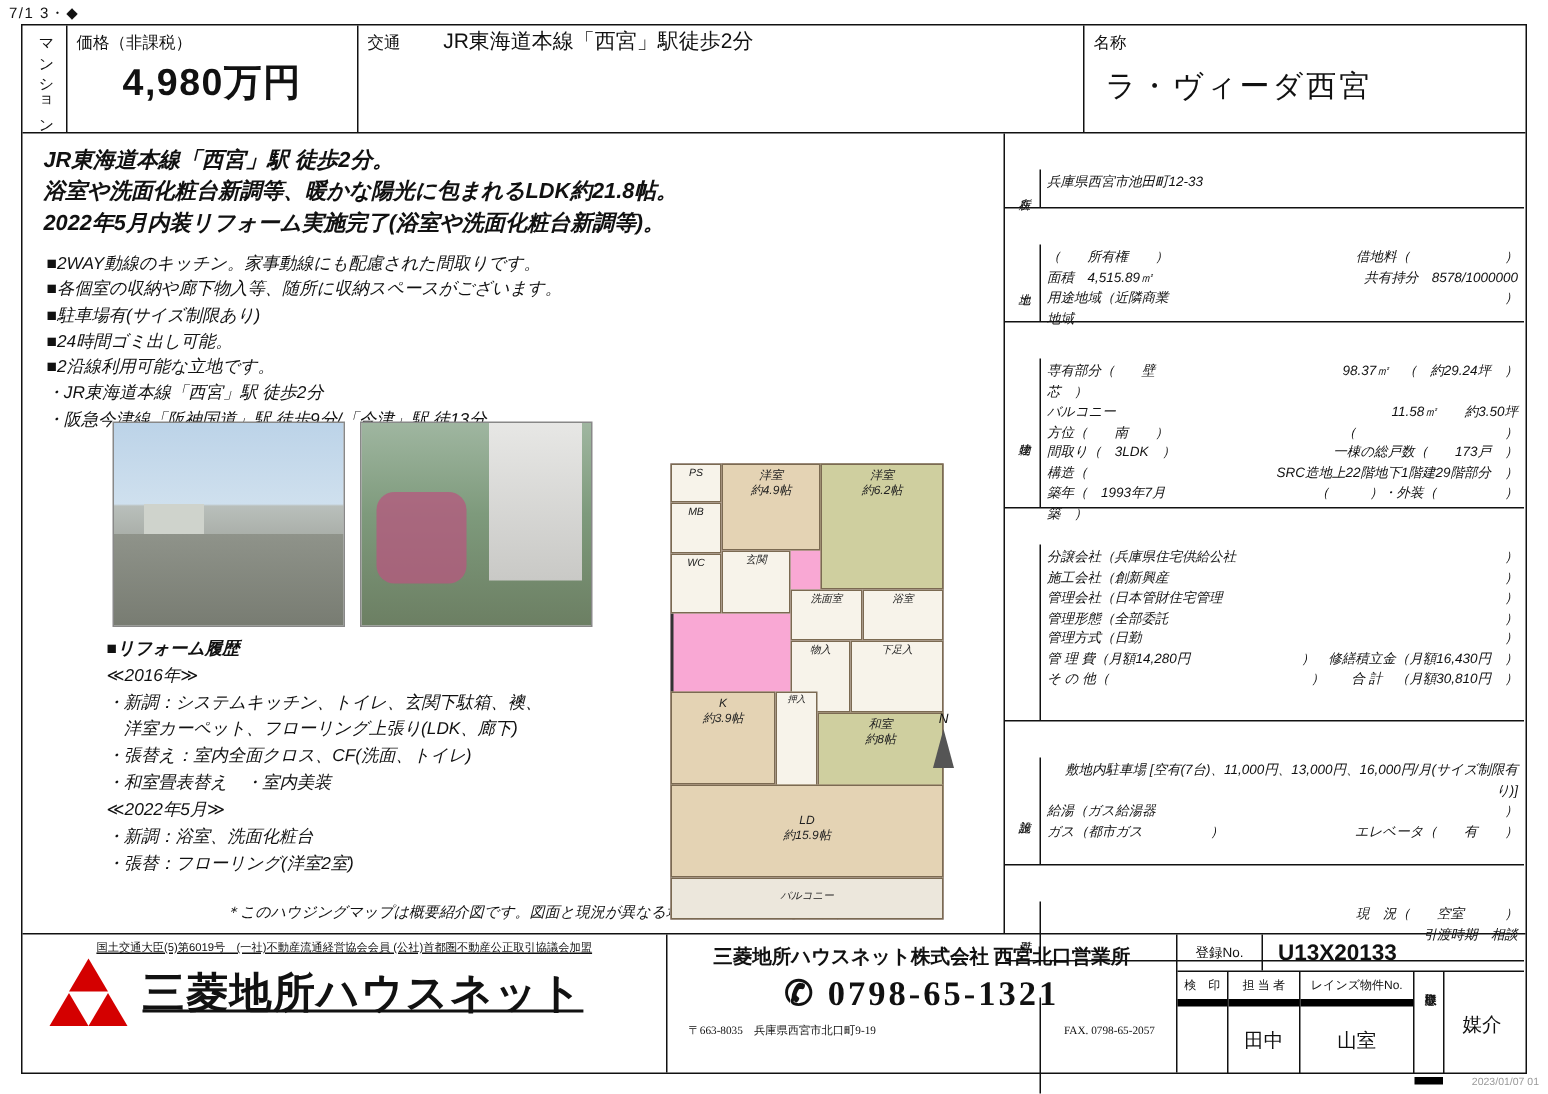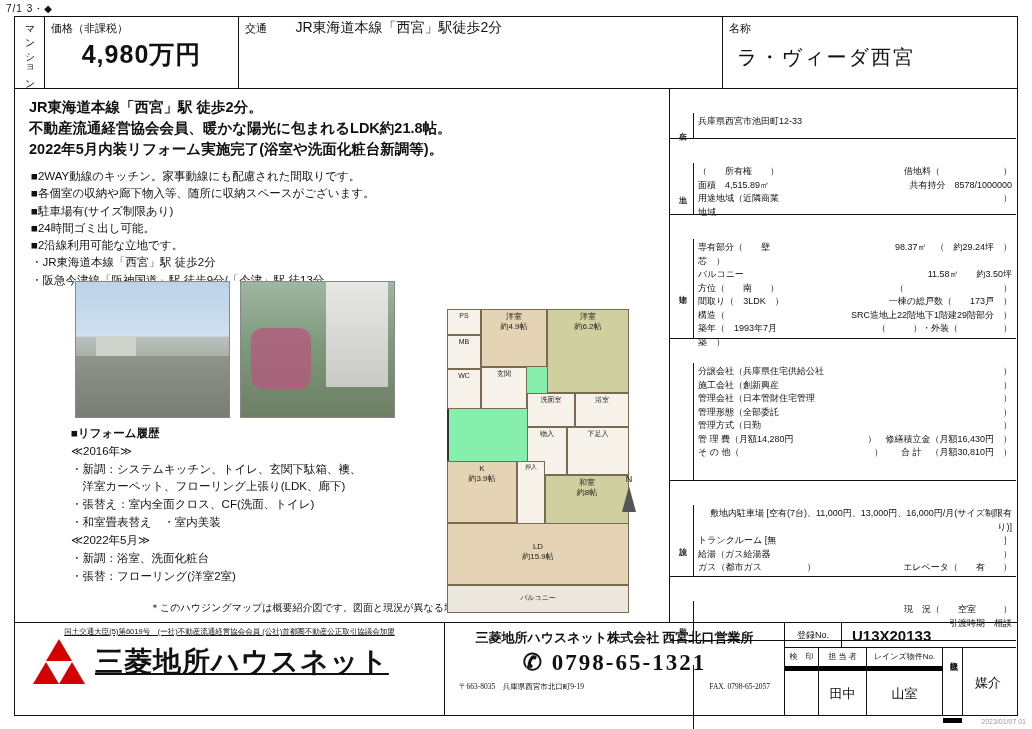--- a/index.html
+++ b/index.html
@@ -13,40 +13,40 @@
   .hdr .c1{position:absolute;left:0;top:0;width:30px;height:100%;border-right:1px solid #111;box-sizing:border-box;display:flex;align-items:center;justify-content:center;}
   .vert{writing-mode:vertical-rl;font-size:10px;letter-spacing:2px;}
   .hdr .c2{position:absolute;left:30px;top:0;width:194px;height:100%;border-right:1px solid #111;box-sizing:border-box;}
   .hdr .c3{position:absolute;left:224px;top:0;width:484px;height:100%;border-right:1px solid #111;box-sizing:border-box;}
   .hdr .c4{position:absolute;left:708px;top:0;width:293px;height:100%;box-sizing:border-box;}
   .lbl-sm{font-size:11px;padding:4px 6px 0 6px;display:block;}
   .price{font-size:25px;font-weight:bold;text-align:center;margin-top:2px;letter-spacing:1px;}
   .name-val{font-size:20px;font-weight:normal;padding:8px 0 0 14px;letter-spacing:2px;}
 
   
-  .body{position:absolute;left:0;top:72px;width:100%;height:533px;}
+  .body{position:absolute;left:0;top:72px;width:100%;height:533px;font-style:italic;}
   .left{position:absolute;left:0;top:0;width:655px;height:100%;border-right:1.5px solid #111;box-sizing:border-box;}
   .right{position:absolute;left:655px;top:0;width:346px;height:100%;box-sizing:border-box;}
 
   .headline{padding:8px 0 0 14px;font-size:14.5px;line-height:1.45;font-weight:bold;}
   .bullets{padding:8px 0 0 16px;font-size:11.5px;line-height:1.5;}
   .photos{position:absolute;left:60px;top:192px;width:320px;height:135px;display:flex;gap:10px;}
   .ph{width:155px;height:135px;border:1px solid #888;overflow:hidden;position:relative;}
   .ph1{background:linear-gradient(#bcd3e8 0%,#cfe0ee 40%,#b9bfbb 41%,#9a9f97 70%,#8d9187 100%);}
   .ph1:after{content:"";position:absolute;left:0;top:55%;width:100%;height:45%;background:linear-gradient(#8f938a,#787c72);}
   .ph1:before{content:"";position:absolute;left:20px;top:40%;width:40px;height:35%;background:#cfd3cc;}
   .ph2{background:linear-gradient(#9fb6a0 0%,#7e9a7c 45%,#6c7f63 100%);}
   .ph2:after{content:"";position:absolute;right:6px;top:0;width:62px;height:78%;background:linear-gradient(#e7e7e5,#c9c9c6);}
   .ph2:before{content:"";position:absolute;left:10px;top:34%;width:60px;height:45%;background:#b7577f;opacity:.75;border-radius:12px;}
   .reform{position:absolute;left:56px;top:336px;font-size:11.5px;line-height:1.55;}
   .note{position:absolute;left:135px;top:512px;font-size:10px;}
 
   
   .fp{position:absolute;left:392px;top:150px;width:250px;height:380px;}
-  .fp-outer{position:absolute;left:40px;top:70px;width:178px;height:300px;border:2px solid #333;background:#86efac;}
+  .fp-outer{position:absolute;left:40px;top:70px;width:178px;height:300px;border:2px solid #333;background:#f9a8d4;}
   .rm{position:absolute;border:1px solid #7b6a52;box-sizing:border-box;font-size:8px;text-align:center;line-height:1.2;padding-top:2px;color:#222;}
   .tatami{background:#cfcf9f;}
   .wood{background:#e4d3b4;}
   .white{background:#f7f3ea;}
   .balcony{background:#ece7dc;}
   .compass{position:absolute;left:205px;top:235px;width:34px;height:44px;text-align:center;font-size:8px;}
   .compass .n{font-size:9px;}
   .cmp-star{width:0;height:0;margin:2px auto 0 auto;border-left:7px solid transparent;border-right:7px solid transparent;border-bottom:26px solid #555;}
 
   
@@ -107,21 +107,21 @@
         <span class="lbl-sm">名称</span>
         <div class="name-val">ラ・ヴィーダ西宮</div>
       </div>
     </div>
 
     <div class="body">
 
       <div class="left">
         <div class="headline">
           <div>JR東海道本線「西宮」駅 徒歩2分。</div>
-          <div>不動産流通経営協会会員、暖かな陽光に包まれるLDK約21.8帖。</div>
+          <div>浴室や洗面化粧台新調等、暖かな陽光に包まれるLDK約21.8帖。</div>
           <div>2022年5月内装リフォーム実施完了(浴室や洗面化粧台新調等)。</div>
         </div>
         <div class="bullets">
           <div>■2WAY動線のキッチン。家事動線にも配慮された間取りです。</div>
           <div>■各個室の収納や廊下物入等、随所に収納スペースがございます。</div>
           <div>■駐車場有(サイズ制限あり)</div>
           <div>■24時間ゴミ出し可能。</div>
           <div>■2沿線利用可能な立地です。</div>
           <div>・JR東海道本線「西宮」駅 徒歩2分</div>
           <div>・阪急今津線「阪神国道」駅 徒歩9分/「今津」駅 徒13分</div>
@@ -281,24 +281,20 @@
 
         <div class="rrow" style="height:72px">
           <div class="rlabel">
               <span class="vsmall">施設</span>
             </div>
           <div class="rbody">
             <div class="kv">
                 <span class="v">敷地内駐車場 [空有(7台)、11,000円、13,000円、16,000円/月(サイズ制限有り)]</span>
               </div>
             <div class="kv">
-                <span class="k" style="width:200px">トランクルーム [無</span>
-                <span class="v">］</span>
-              </div>
-            <div class="kv">
                 <span class="k" style="width:200px">給湯（ガス給湯器</span>
                 <span class="v">）</span>
               </div>
             <div class="kv">
                 <span class="k" style="width:150px">ガス（都市ガス　　　　　）</span>
                 <span class="v">エレベータ（　　有　　）</span>
               </div>
           </div>
         </div>
 

